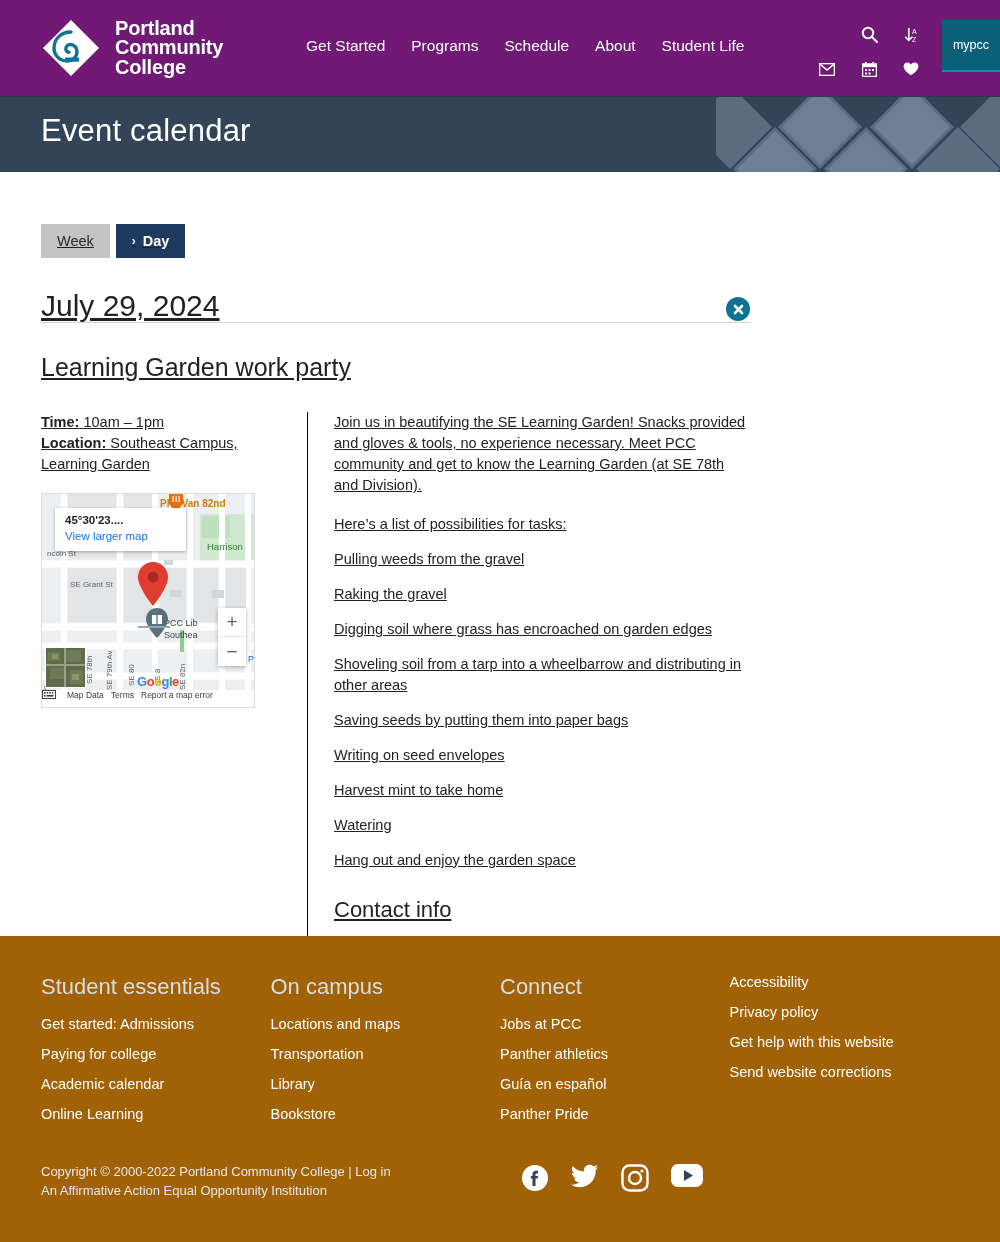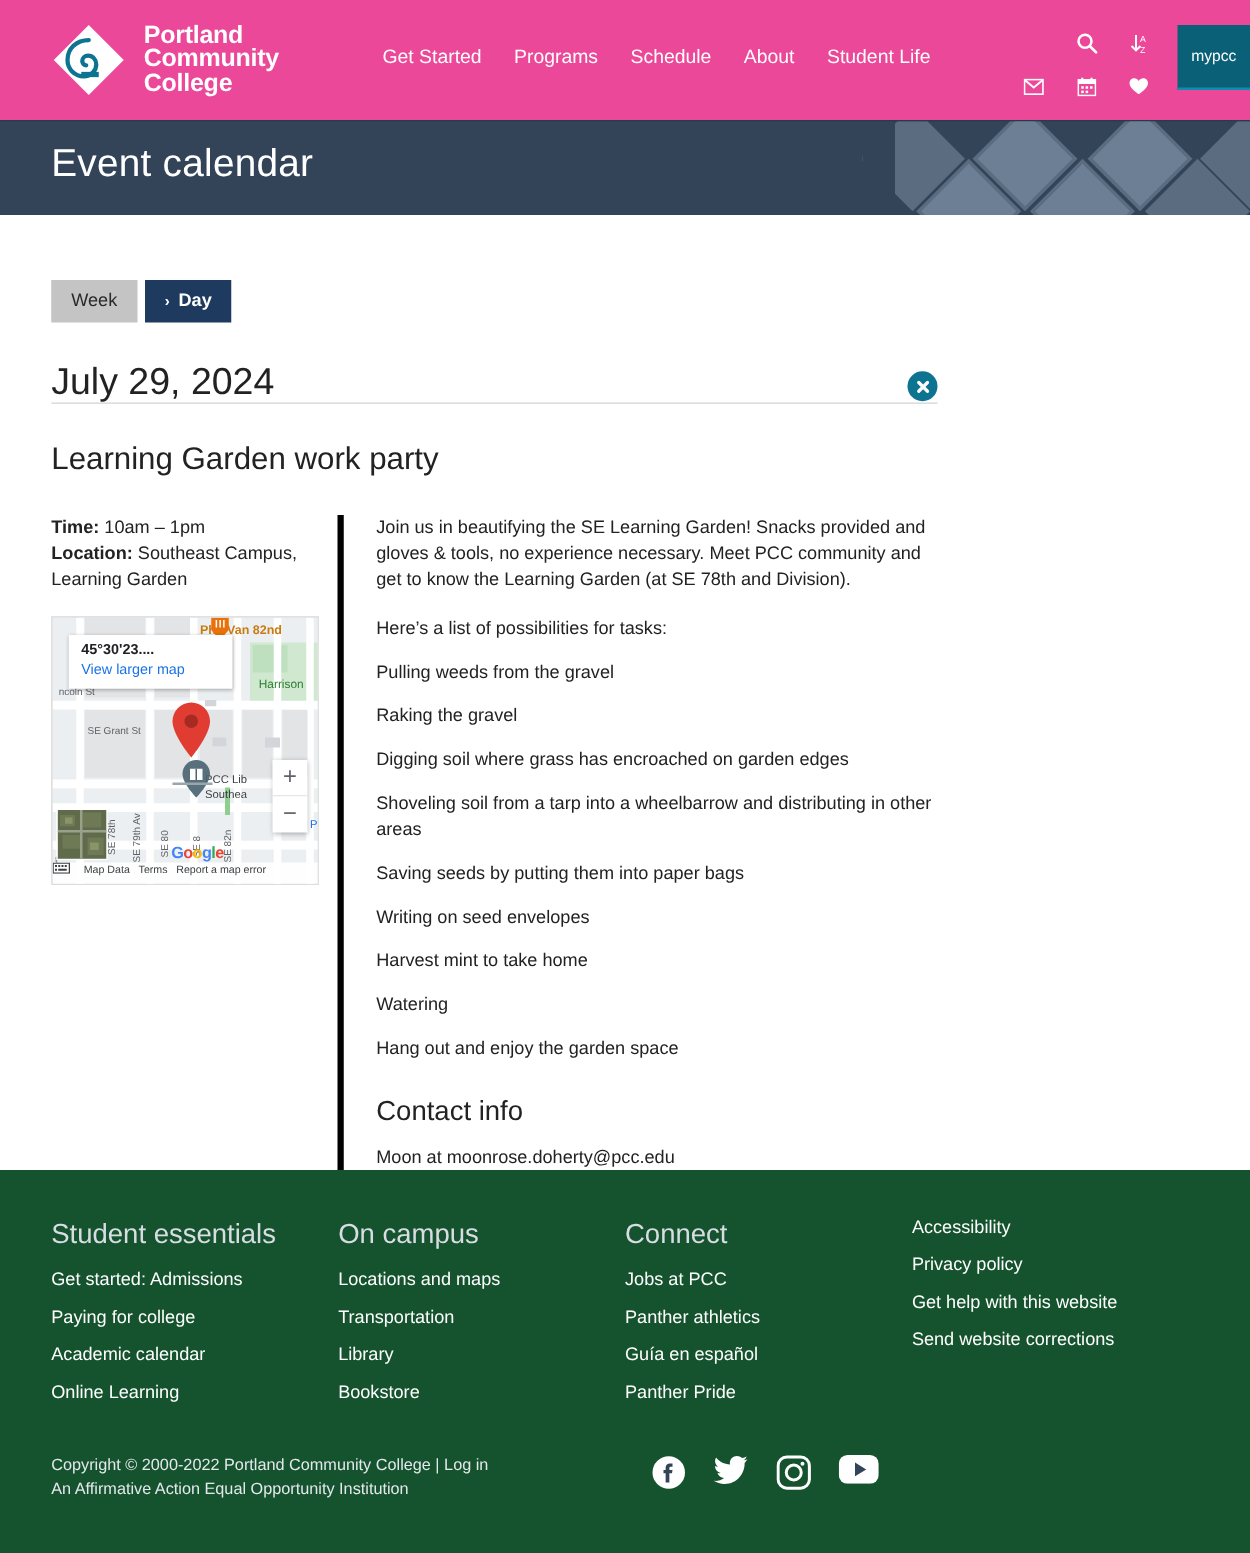--- a/index.html
+++ b/index.html
@@ -6,21 +6,21 @@
   html, body {
     width: 1000px;
     background: #fff;
     font-family: "Liberation Sans", sans-serif;
     color: #222;
   }
   body { width: 1000px; height: 1242px; overflow: hidden; position: relative; }
 
   
   .site-header {
-    background: #ec4899;
+    background: #701a75;
     height: 96px;
     position: relative;
   }
   .hdr-inner {
     width: 1000px; height: 96px;
     position: relative;
   }
   .logo-wrap {
     position: absolute; left: 41px; top: 18px;
     display: flex; align-items: center; gap: 14px;
@@ -67,21 +67,21 @@
   .banner-pattern {
     position: absolute; right: 0; top: 0; width: 310px; height: 76px;
   }
   .banner h1 {
     position: absolute; left: 41px; top: 16px;
     color: #fff; font-size: 31px; font-weight: normal; letter-spacing: 0.2px;
   }
 
   
   .main {
-    width: 791px; padding: 0 41px; position: relative; background: #fff;
+    width: 791px; padding: 0 41px; position: relative; background: #fff; text-decoration: underline;
   }
   .view-tabs {
     display: flex; gap: 6px; padding-top: 52px;
   }
   .tab {
     font-size: 14.5px; padding: 9px 16px; border: none; cursor: pointer;
     font-family: "Liberation Sans", sans-serif;
   }
   .tab-week { background: #c4c4c4; color: #2a2a2a; }
   .tab-day { background: #1f3a5f; color: #fff; font-weight: bold; display: flex; align-items: center; gap: 7px; }
@@ -100,21 +100,21 @@
   }
   .close-btn svg { display: block; }
 
   .event-title {
     margin-top: 30px; font-size: 25px; font-weight: normal; color: #222;
   }
 
   .event-body { display: flex; margin-top: 30px; }
   .event-left { width: 229px; flex: 0 0 229px; padding-right: 20px; }
   .event-right {
-    flex: 1; border-left: 5px solid #000000; padding-left: 26px; padding-bottom: 30px;
+    flex: 1; border-left: 1px solid #000000; padding-left: 26px; padding-bottom: 30px; margin-left: 37px;
   }
   .meta { font-size: 14.5px; line-height: 21px; color: #222; }
   .meta b { font-weight: bold; }
 
   
   .map {
     margin-top: 18px; width: 214px; height: 215px;
     position: relative; overflow: hidden; background: #e8eaed;
     border: 1px solid #ddd;
   }
@@ -178,21 +178,21 @@
   .gcal-num {
     color: #fff; font-size: 19px; font-weight: bold; text-align: center;
     line-height: 25px; font-family: "Liberation Sans", sans-serif;
   }
   .gcal-text { font-size: 11px; line-height: 12.5px; color: #222; }
   .gcal-text .addto { font-size: 9.5px; }
   .gcal-text .big { font-size: 13px; font-weight: bold; line-height: 14px; }
 
   
   .footer {
-    background: #14532d; color: #fff; padding: 38px 41px 30px 41px;
+    background: #a16207; color: #fff; padding: 38px 41px 30px 41px;
     position: absolute; left: 0; bottom: 0; width: 1000px; height: 306px;
   }
   .fcols { display: flex; }
   .fcol { width: 240px; }
   .fcol h2 {
     font-size: 22px; font-weight: normal; color: #d8dde4; margin-bottom: 16px;
   }
   .fcol a {
     display: block; color: #fff; font-size: 14.5px; text-decoration: none;
     margin-bottom: 14px;

